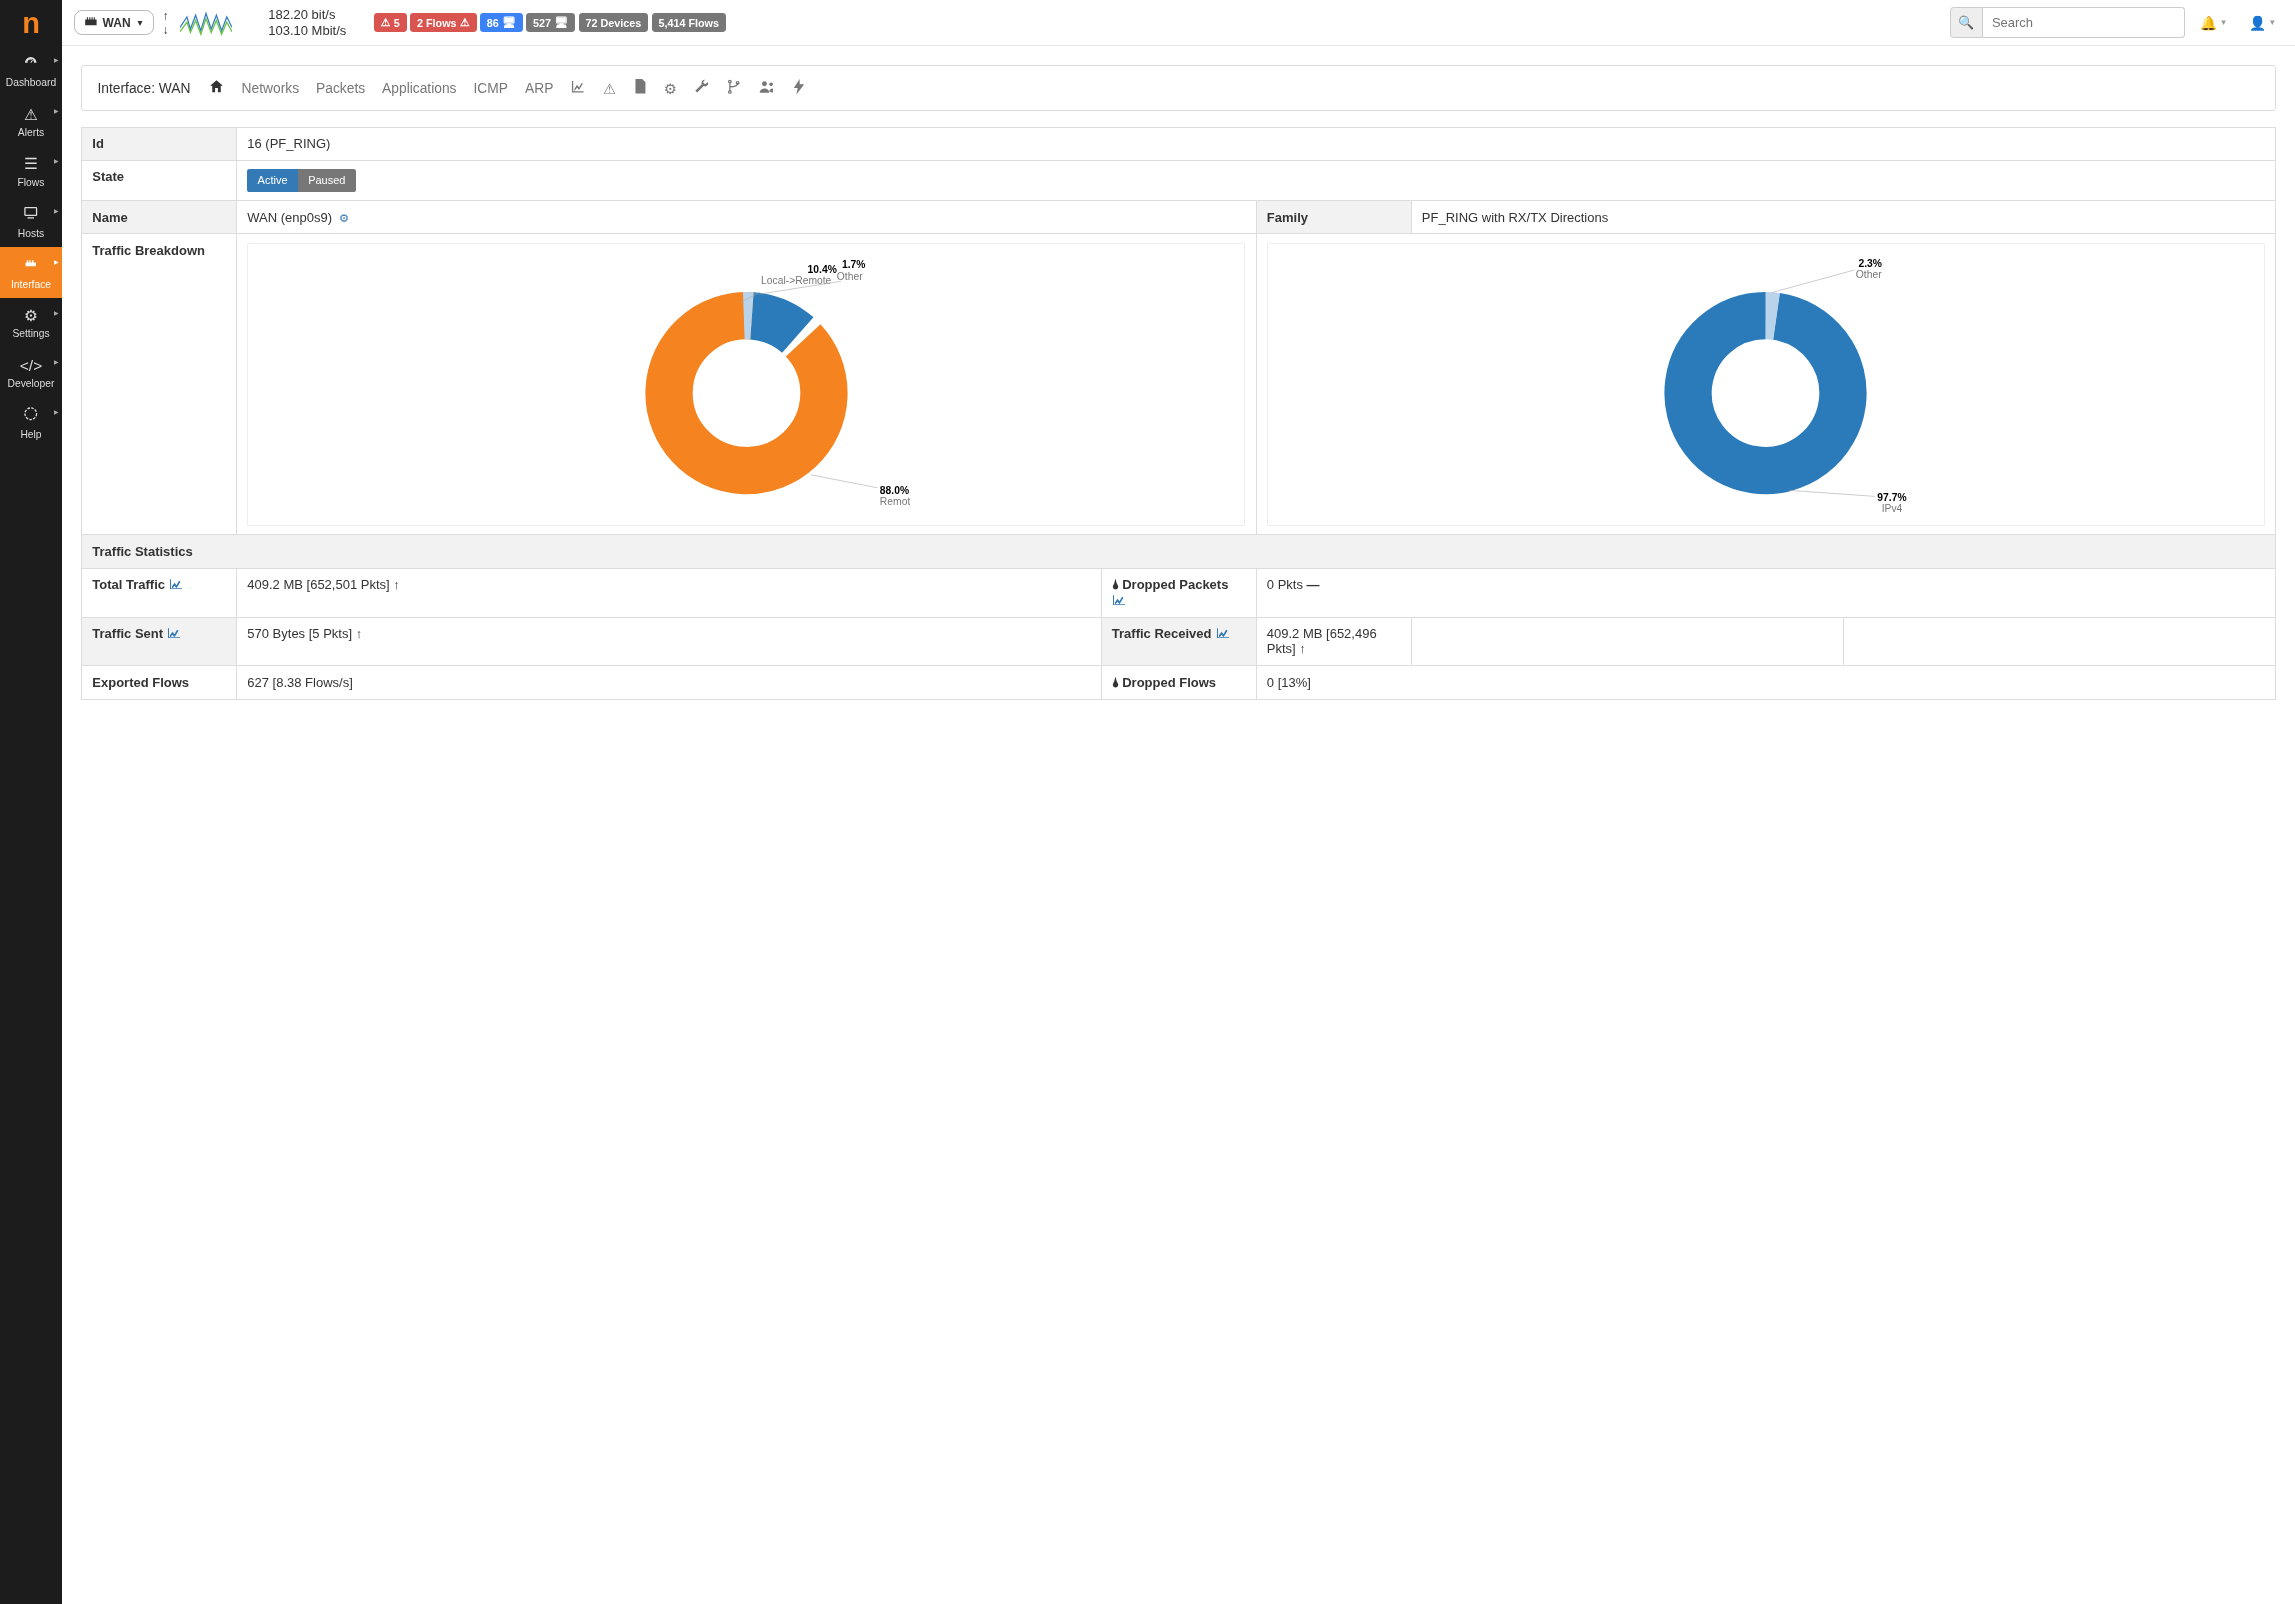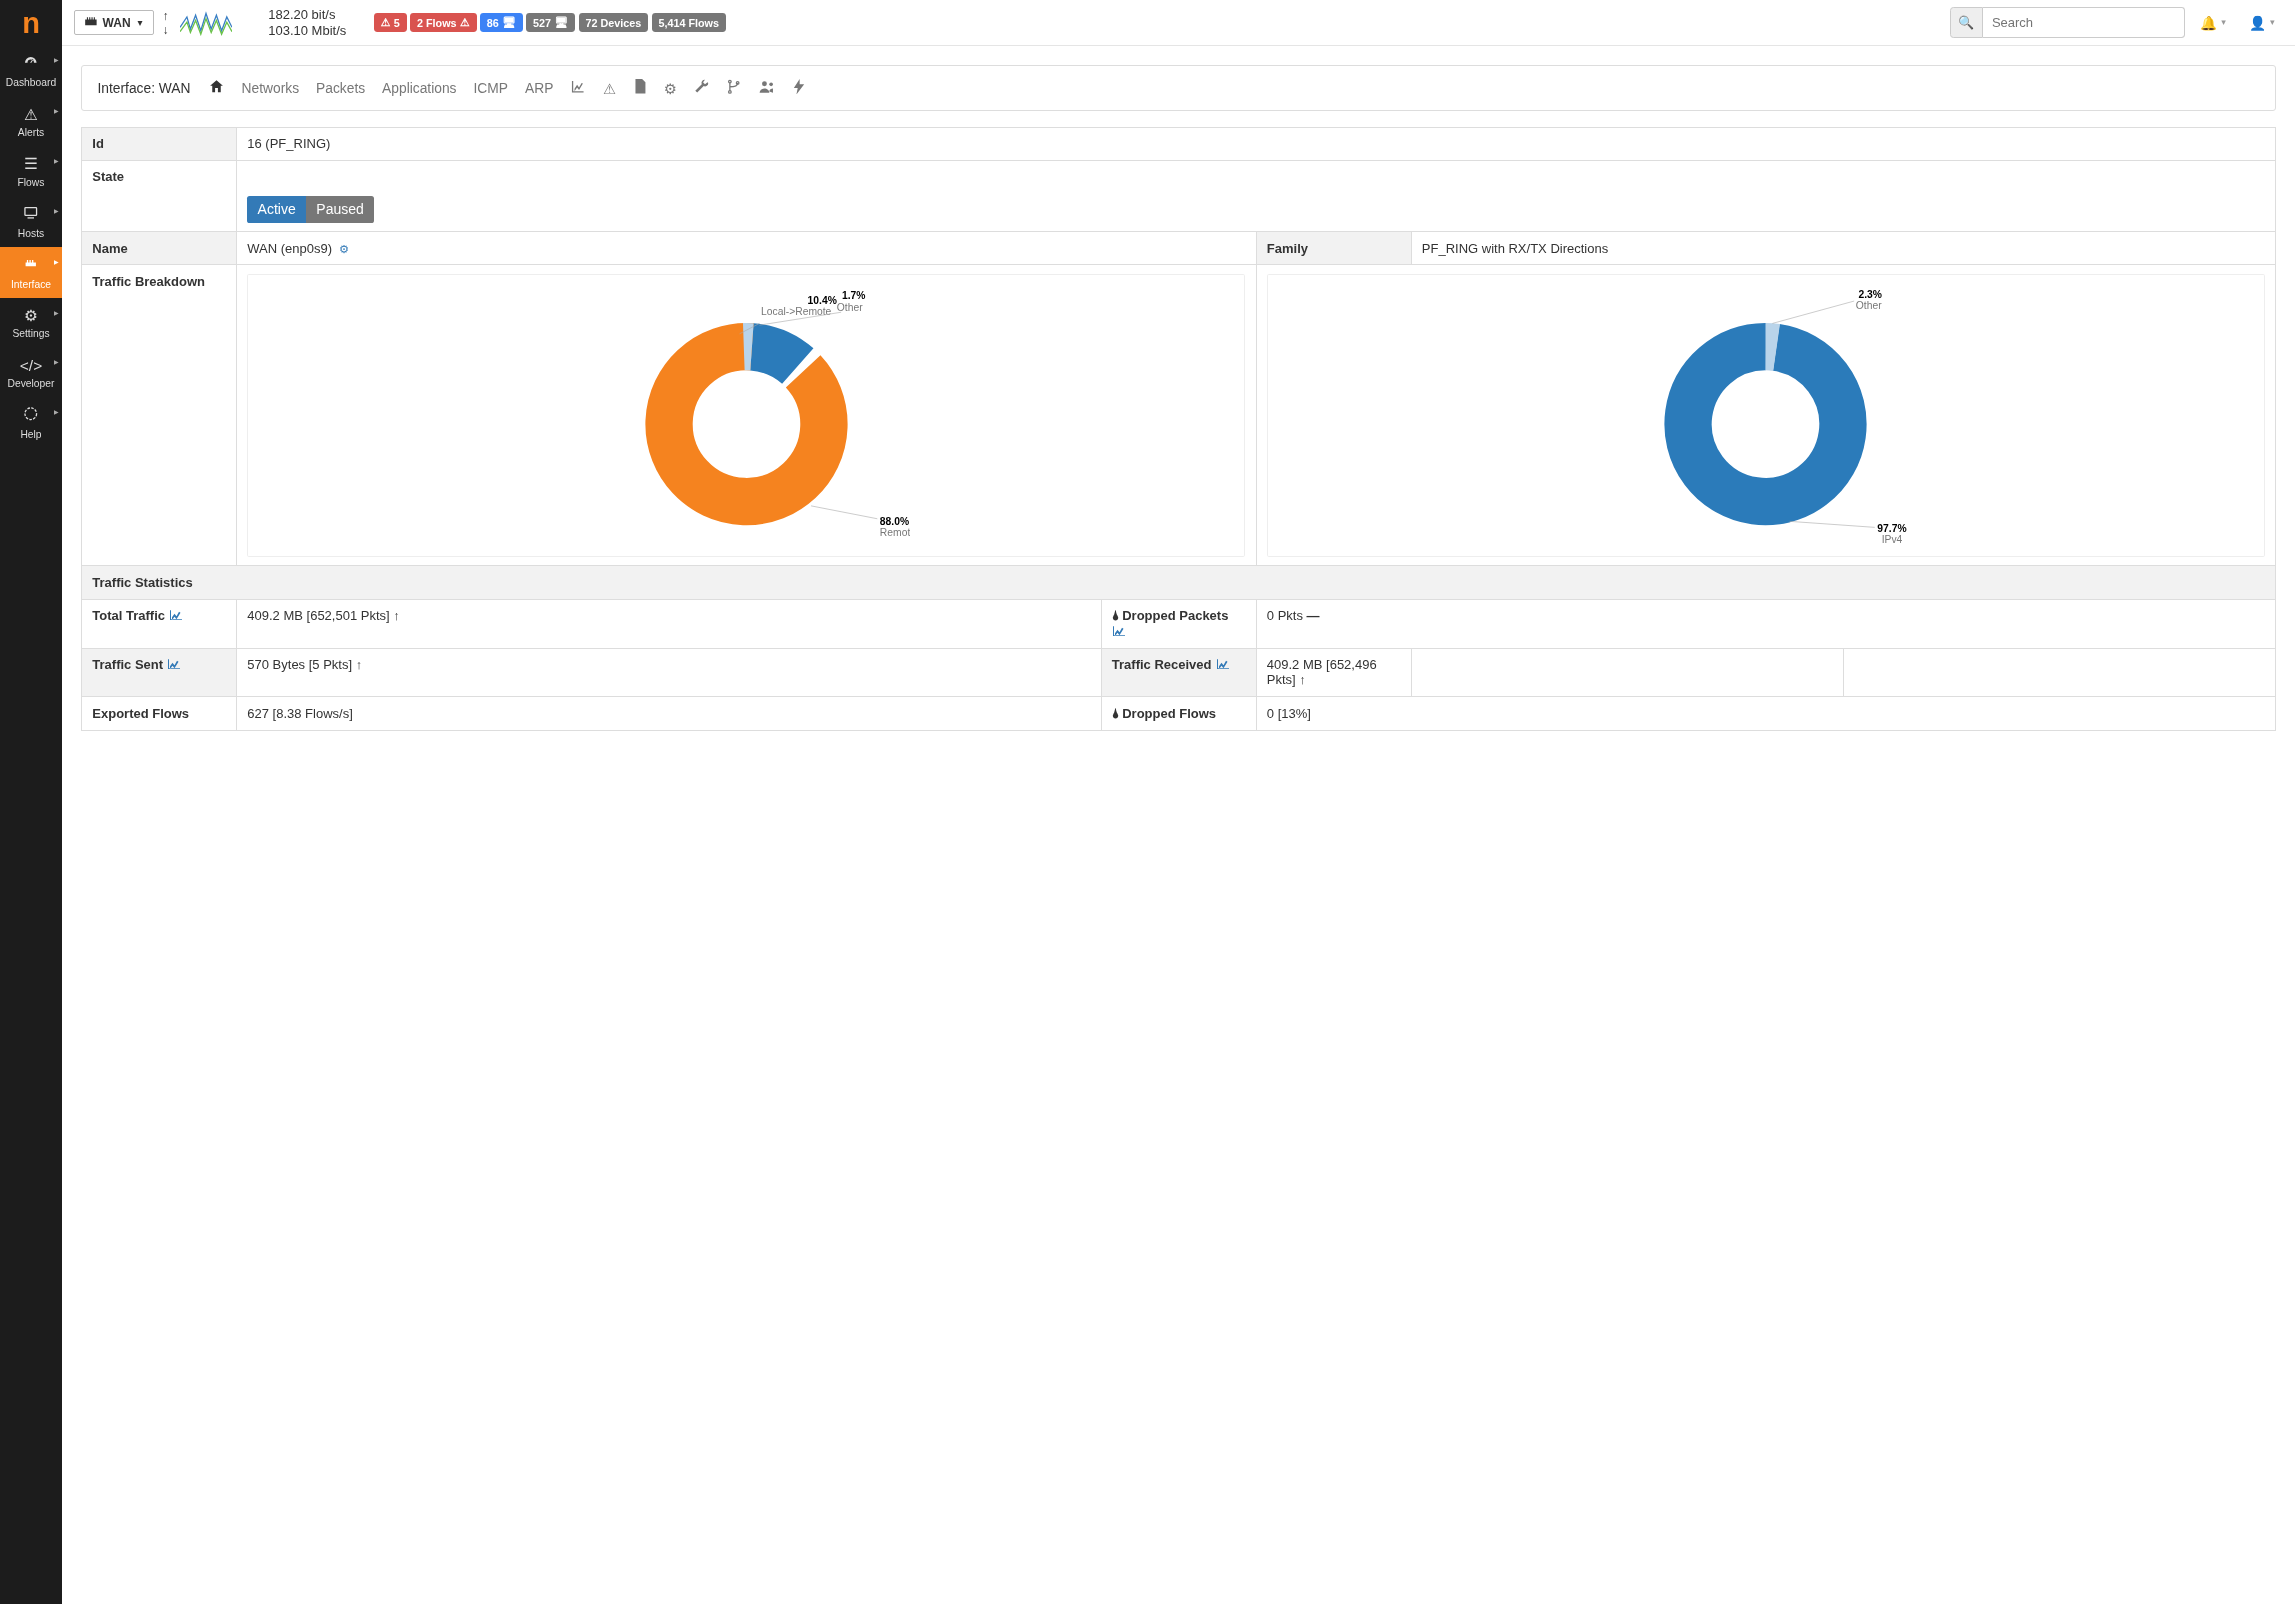--- a/index.html
+++ b/index.html
@@ -11,21 +11,21 @@
 .sidebar .logo { height: 46px; display: flex; align-items: center; justify-content: center; font-size: 29px; font-weight: bold; color: #f5831f; }
 .sidebar-item { display: flex; flex-direction: column; align-items: center; justify-content: center; padding: 8.6px 0; cursor: pointer; color: #ddd; position: relative; font-size: 10.3px; }
 .sidebar-item .icon { font-size: 15.5px; margin-bottom: 3.4px; }
 .sidebar-item.active { background: #f5831f; color: #fff; }
 .sidebar-item .arrow { position: absolute; right: 3.4px; top: 10.3px; font-size: 6px; color: #aaa; }
 .sidebar-item.active .arrow { color: #fff; }
 
 
 .main { flex: 1; display: flex; flex-direction: column; min-width: 0; }
 .topbar { height: 46px; border-bottom: 0.9px solid #e5e5e5; display: flex; align-items: center; padding: 0 12px; gap: 8.6px; }
-.if-select { border: 0.9px solid #bbb; border-radius: 2px; padding: 4.3px 8.6px; display: flex; align-items: center; gap: 5.2px; cursor: pointer; font-weight: 600; font-size: 12px; }
+.if-select { border: 0.9px solid #bbb; border-radius: 8px; padding: 4.3px 8.6px; display: flex; align-items: center; gap: 5.2px; cursor: pointer; font-weight: 600; font-size: 12px; }
 .if-select .caret { font-size: 8.6px; }
 .updown { display: flex; flex-direction: column; font-size: 11.2px; align-items: flex-start; }
 .updown .arrowicon { font-size: 12px; margin-right: 2.6px; }
 .spark { width: 52px; height: 26px; }
 .rates { display: flex; flex-direction: column; font-size: 13px; line-height: 1.2; margin-left: 28px; }
 .badges { display: flex; gap: 3.4px; }
 .badge { border-radius: 3.4px; padding: 2.6px 6.9px; font-size: 10.8px; font-weight: 600; color: #fff; display: inline-flex; align-items: center; gap: 3.4px; }
 .badge.red { background: #d9534f; }
 .badge.green { background: #3b82f6; }
 .badge.grey { background: #777; }
@@ -46,21 +46,21 @@
 
 
 table.info { width: 100%; border-collapse: collapse; border: 0.9px solid #ddd; }
 table.info th, table.info td { border: 0.9px solid #ddd; padding: 8.6px 10.3px; text-align: left; vertical-align: top; font-size: 13px; }
 table.info th { font-weight: 700; width: 155px; background: #f2f2f2; }
 table.info tr:nth-child(even) th.label, table.info tr:nth-child(even) td { background: #fff; }
 table.info tr:nth-child(odd) th.label { background: #f2f2f2; }
 table.info .section-header td { background: #f2f2f2; font-weight: 700; font-size: 13px; }
 
 .btn-group { display: inline-flex; }
-.btn-seg { padding: 5.2px 10.3px; font-size: 14px; border: none; cursor: pointer; margin-top: 27px; }
+.btn-seg { padding: 5.2px 10.3px; font-size: 11px; border: none; cursor: pointer; }
 .btn-seg.active { background: #337ab7; color: #fff; border-radius: 2.6px 0 0 2.6px; }
 .btn-seg.inactive { background: #777; color: #fff; border-radius: 0 2.6px 2.6px 0; }
 
 .gear-sm { color: #337ab7; font-size: 11.2px; margin-left: 3.4px; cursor: pointer; }
 .chart-link { color: #337ab7; font-size: 12px; margin-left: 1.7px; }
 .arrow-up { font-weight: bold; }
 .dash { font-weight: bold; }
 .drop-icon { font-size: 13px; margin-right: 2.6px; }
 .th-chart { font-weight:700; }
 

